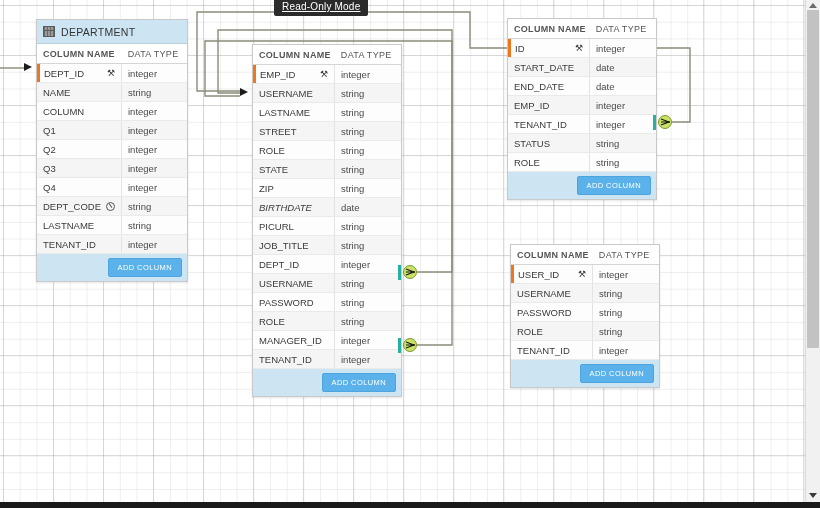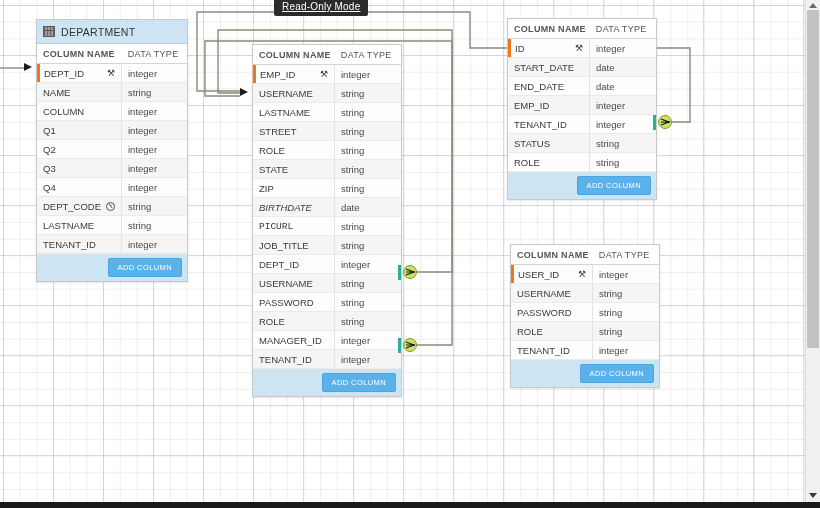--- a/index.html
+++ b/index.html
@@ -412,21 +412,21 @@
           </div>
           <div class="cell-type" style="width: 65px;">string</div>
         </div>
         <div class="row">
           <div class="cell-name" style="width: 82px; font-style: italic;">
             <span>BIRTHDATE</span>
           </div>
           <div class="cell-type" style="width: 65px;">date</div>
         </div>
         <div class="row">
-          <div class="cell-name" style="width: 82px; font-family: Liberation Mono, monospace;">
+          <div class="cell-name" style="width: 82px;">
             <span>PICURL</span>
           </div>
           <div class="cell-type" style="width: 65px;">string</div>
         </div>
         <div class="row">
           <div class="cell-name" style="width: 82px;">
             <span>JOB_TITLE</span>
           </div>
           <div class="cell-type" style="width: 65px;">string</div>
         </div>

